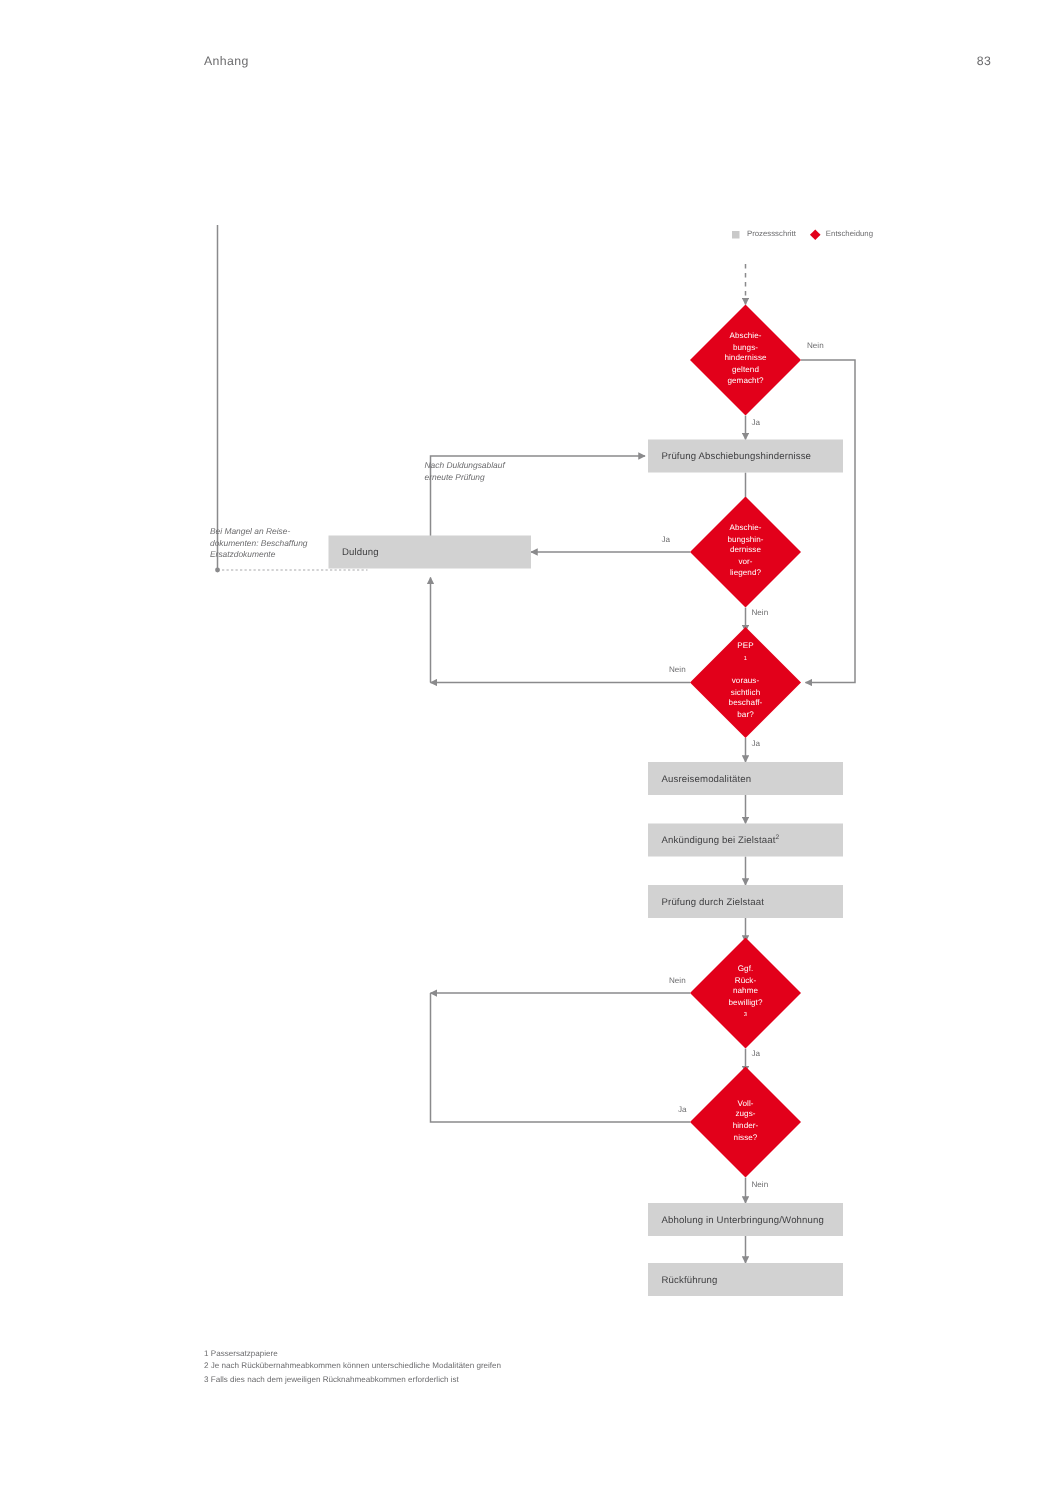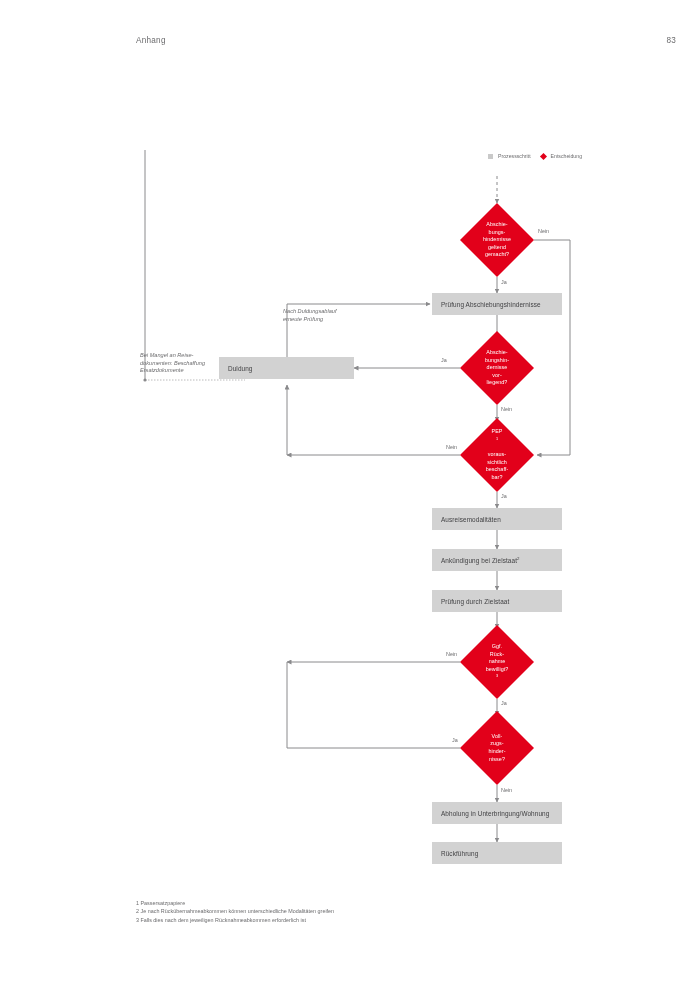--- a/index.html
+++ b/index.html
@@ -24,21 +24,21 @@
   }
   
   .runhead {
     position: absolute;
     top: 36px;
     font-size: 8.2px;
     letter-spacing: .25px;
     color: #6c6c6e;
   }
   .runhead.left  { left: 136px; }
-  .runhead.right { left: 636px; width: 40px; text-align: right; }
+  .runhead.right { left: 636px; width: 40px; text-align: center; }
 
   
   .legend {
     position: absolute;
     left: 488px;
     top: 153px;
     display: flex;
     align-items: center;
     gap: 4px;
     font-size: 5.2px;

